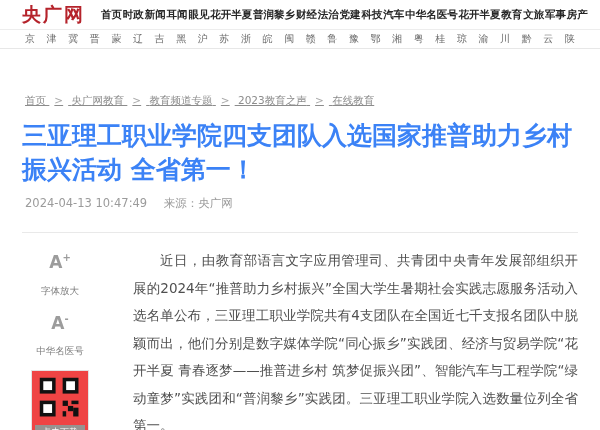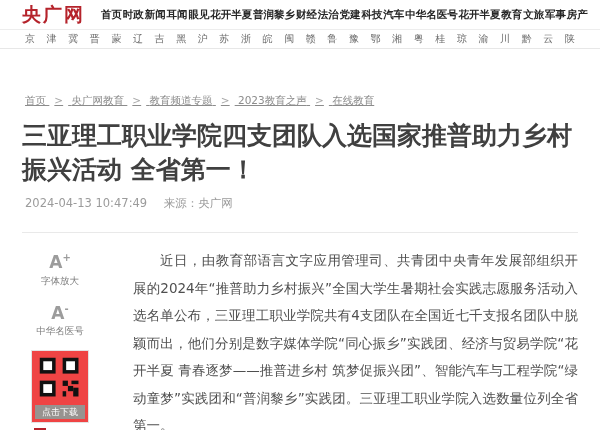--- a/index.html
+++ b/index.html
@@ -41,21 +41,21 @@
     margin: 45px 0 0 25px;
     font-size: 10.5px; color: #8c8c8c; text-decoration: underline;
   }
   .breadcrumb .crumb { cursor: pointer; }
   .breadcrumb .sep { margin: 0 5px; color: #a8a8a8; }
 
   
   .title {
     margin: 11px 22px 0 22px;
     font-size: 25px; line-height: 34px;
-    font-weight: bold; color: #404040;
+    font-weight: bold; color: #3b82f6;
   }
   .meta {
     margin: 9px 0 0 25px;
     font-size: 11.5px; color: #9b9b9b;
   }
   .meta .src { margin-left: 13px; }
   .divider {
     margin: 21px 22px 0 22px;
     border-top: 1px solid #e9e9e9; height: 0;
   }
@@ -63,21 +63,21 @@
   
   .content { display: flex; margin-top: 14px; }
 
   .tools {
     width: 66px; margin: 2px 40px 0 27px;
     text-align: center; flex-shrink: 0;
   }
   .font-tool { margin-bottom: 12px; cursor: pointer; }
   .ft-symbol { font-size: 17px; font-weight: bold; color: #9c9c9c; line-height: 18px; }
   .ft-symbol sup { font-size: 10px; }
-  .ft-label { font-size: 9.5px; color: #7d7d7d; margin-top: 4px; }
+  .ft-label { font-size: 9.5px; color: #7d7d7d; margin-top: 14px; }
 
   .qr-box {
     width: 58px; margin: 9px auto 5px auto;
     border: 1px solid #e3e3e3; background: #ef4444; padding: 5px 0 3px 0;
   }
   .qr-box svg { display: block; width: 44px; height: 44px; margin: 0 auto; }
   .qr-caption {
     display: block; margin: 5px 3px 0 3px;
     background: #979390; color: #fff;
     font-size: 9px; line-height: 14px; cursor: pointer;

